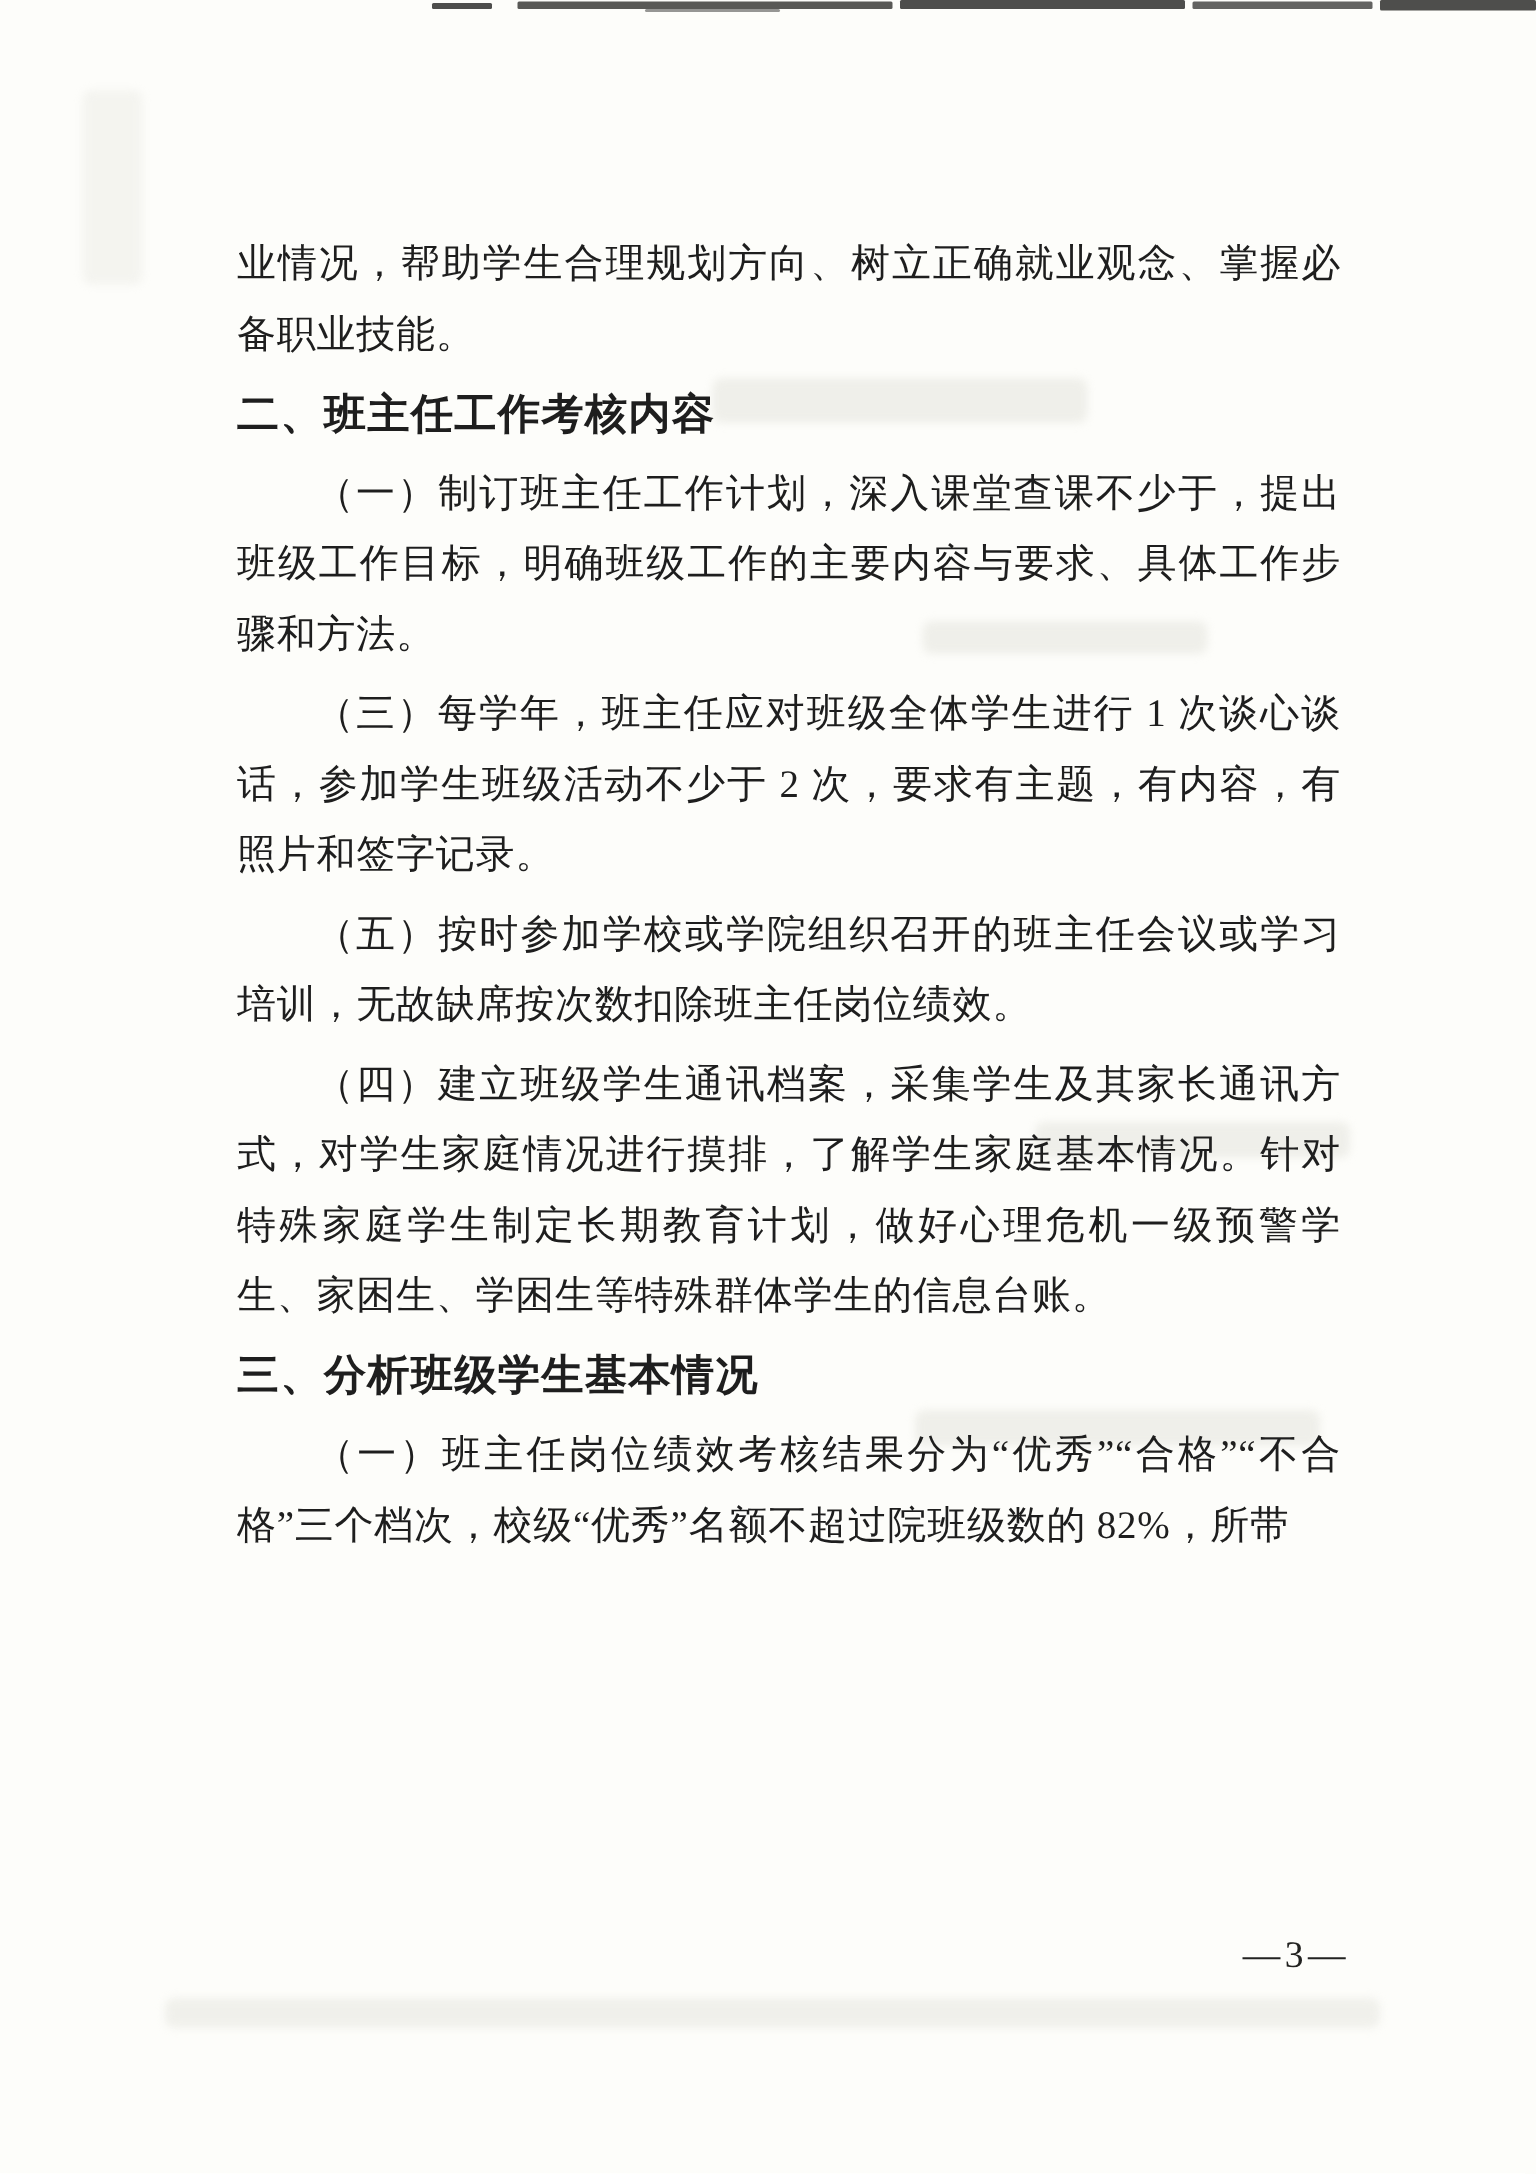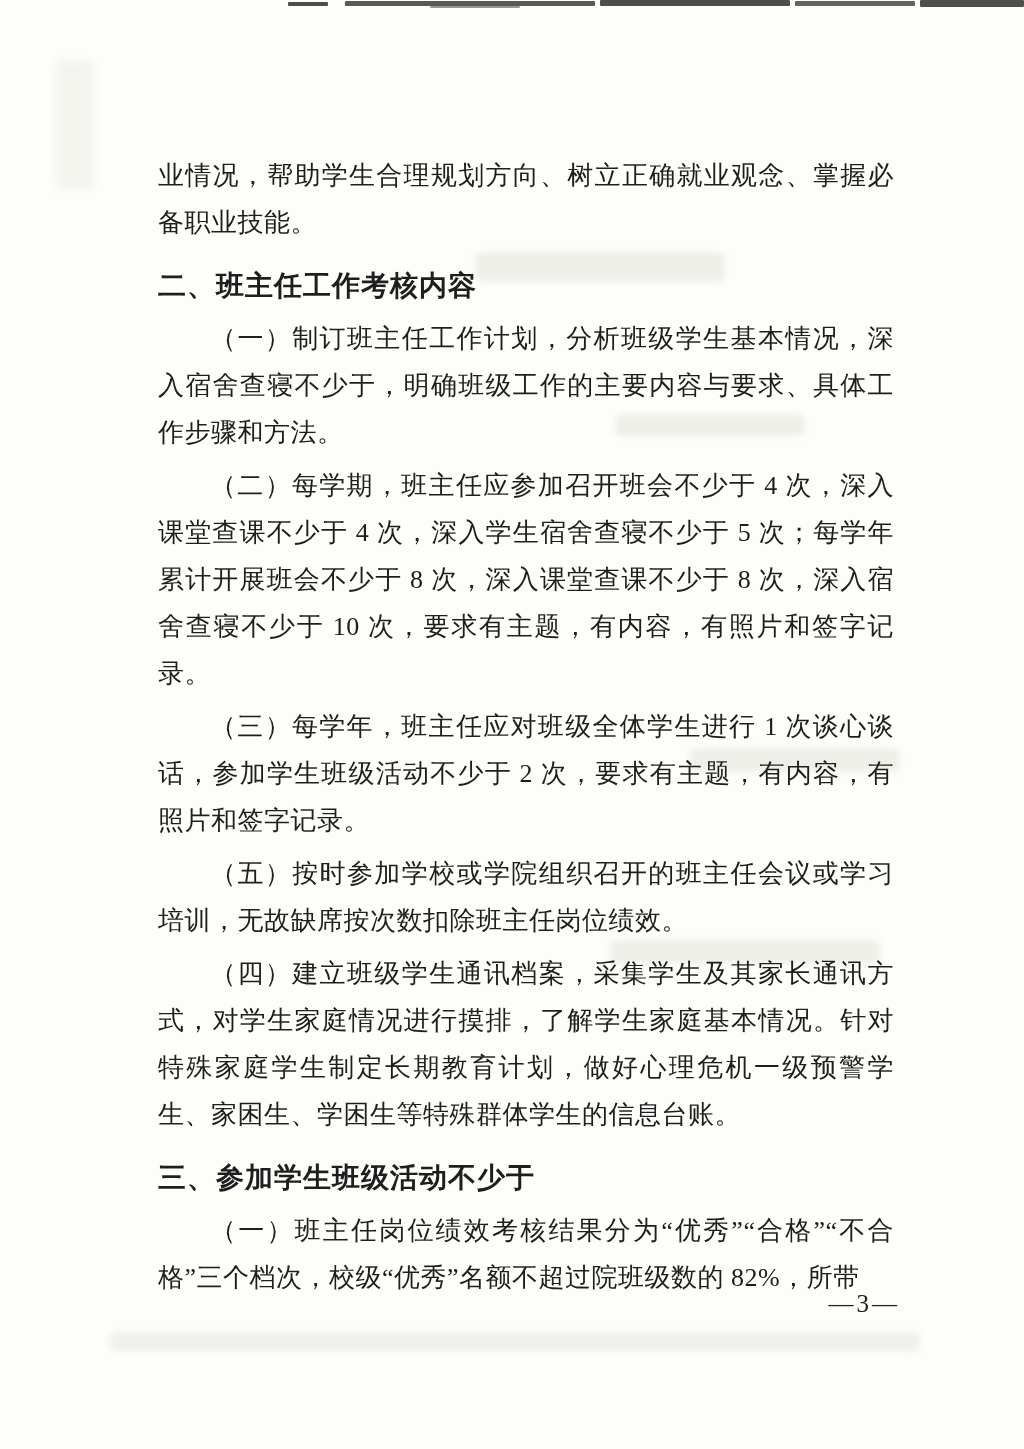--- a/index.html
+++ b/index.html
@@ -58,21 +58,21 @@
   }
   .text-block p.body {
     margin: 6px 0 0 0;
     text-indent: 2em;
   }
   .text-block p.cont {
     margin: 0;
     text-indent: 0;
   }
   .text-block h2.heading {
-    margin: 16px 0 0 0;
+    margin: 6px 0 0 0;
     font-family: "Liberation Sans", "DejaVu Sans", sans-serif;
     font-weight: 700;
     font-size: 28px;
     line-height: 47px;
     text-indent: 0;
     letter-spacing: 1px;
   }
   .page-number {
     position: absolute;
     top: 1290px;
@@ -99,24 +99,23 @@
   <div class="smudge m1"></div>
   <div class="smudge m2"></div>
   <div class="smudge m3"></div>
   <div class="smudge m4"></div>
   <div class="smudge m5"></div>
   <div class="smudge m6"></div>
 
   <main class="text-block">
     <p class="cont">业情况，帮助学生合理规划方向、树立正确就业观念、掌握必备职业技能。</p>
     <h2 class="heading">二、班主任工作考核内容</h2>
-    <p class="body">（一）制订班主任工作计划，分析班级学生基本情况，深入宿舍查寝不少于，明确班级工作的主要内容与要求、具体工作步骤和方法。</p>
-    <p class="body">（二）每学期，班主任应参加召开班会不少于 4 次，深入课堂查课不少于 4 次，深入学生宿舍查寝不少于 5 次；每学年累计开展班会不少于 8 次，深入课堂查课不少于 8 次，深入宿舍查寝不少于 10 次，要求有主题，有内容，有照片和签字记录。</p>
+    <p class="body">（一）制订班主任工作计划，深入课堂查课不少于，提出班级工作目标，明确班级工作的主要内容与要求、具体工作步骤和方法。</p>
     <p class="body">（三）每学年，班主任应对班级全体学生进行 1 次谈心谈话，参加学生班级活动不少于 2 次，要求有主题，有内容，有照片和签字记录。</p>
     <p class="body">（五）按时参加学校或学院组织召开的班主任会议或学习培训，无故缺席按次数扣除班主任岗位绩效。</p>
     <p class="body">（四）建立班级学生通讯档案，采集学生及其家长通讯方式，对学生家庭情况进行摸排，了解学生家庭基本情况。针对特殊家庭学生制定长期教育计划，做好心理危机一级预警学生、家困生、学困生等特殊群体学生的信息台账。</p>
-    <h2 class="heading">三、参加学生班级活动不少于</h2>
+    <h2 class="heading">三、分析班级学生基本情况</h2>
     <p class="body">（一）班主任岗位绩效考核结果分为“优秀”“合格”“不合格”三个档次，校级“优秀”名额不超过院班级数的 82%，所带</p>
   </main>
 
   <div class="page-number">—3—</div>
 
 </div>
 
 </body></html>

